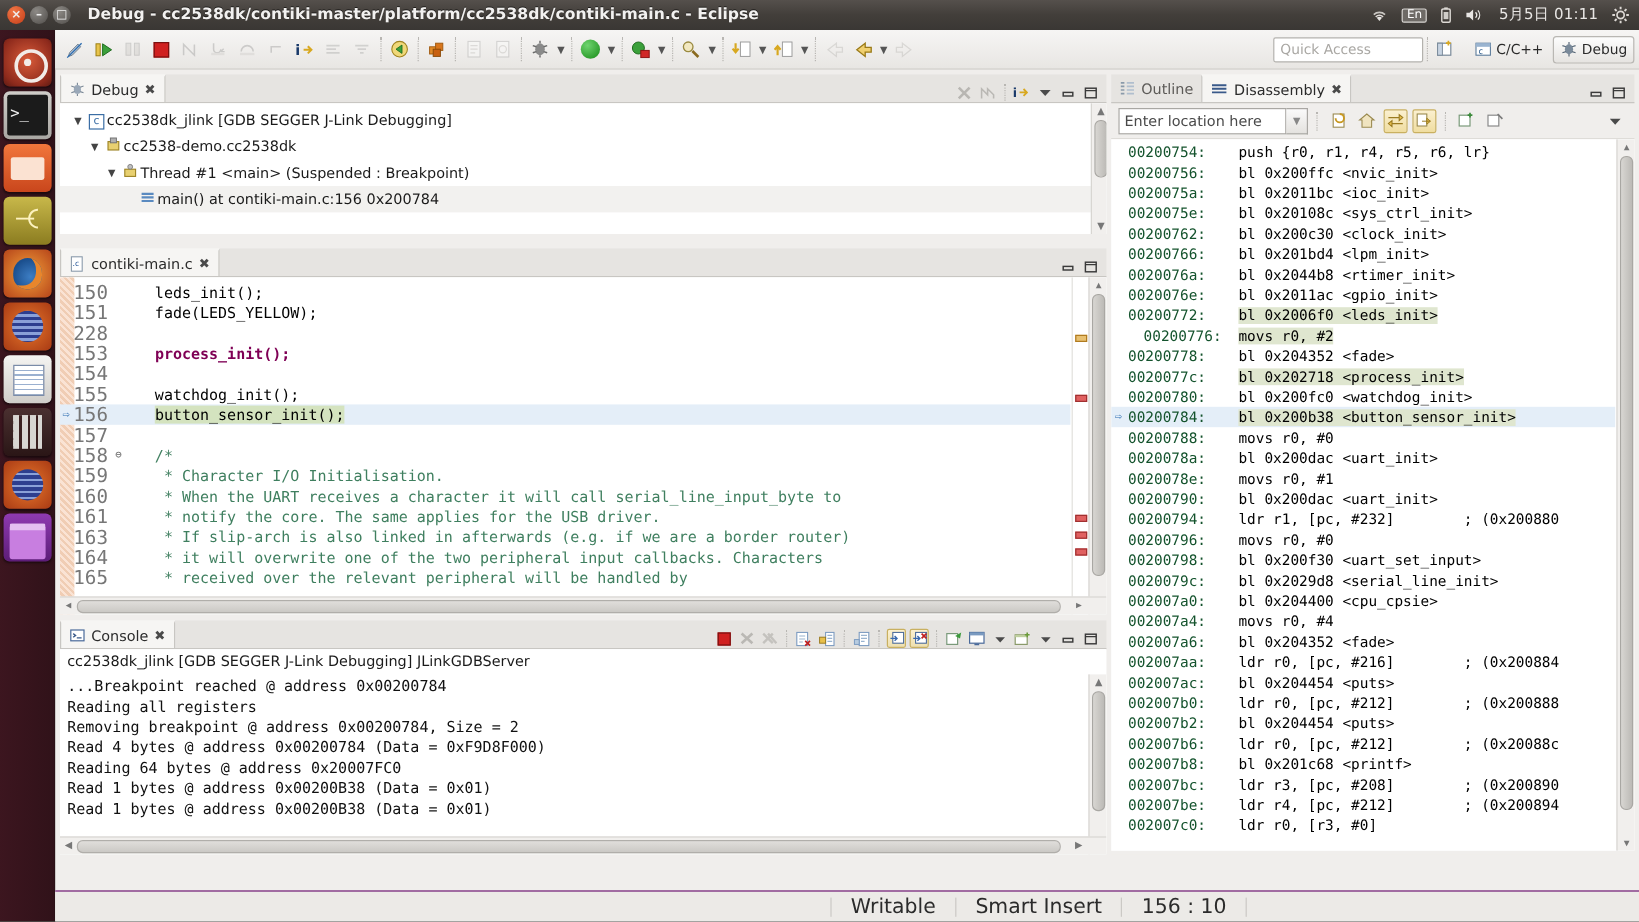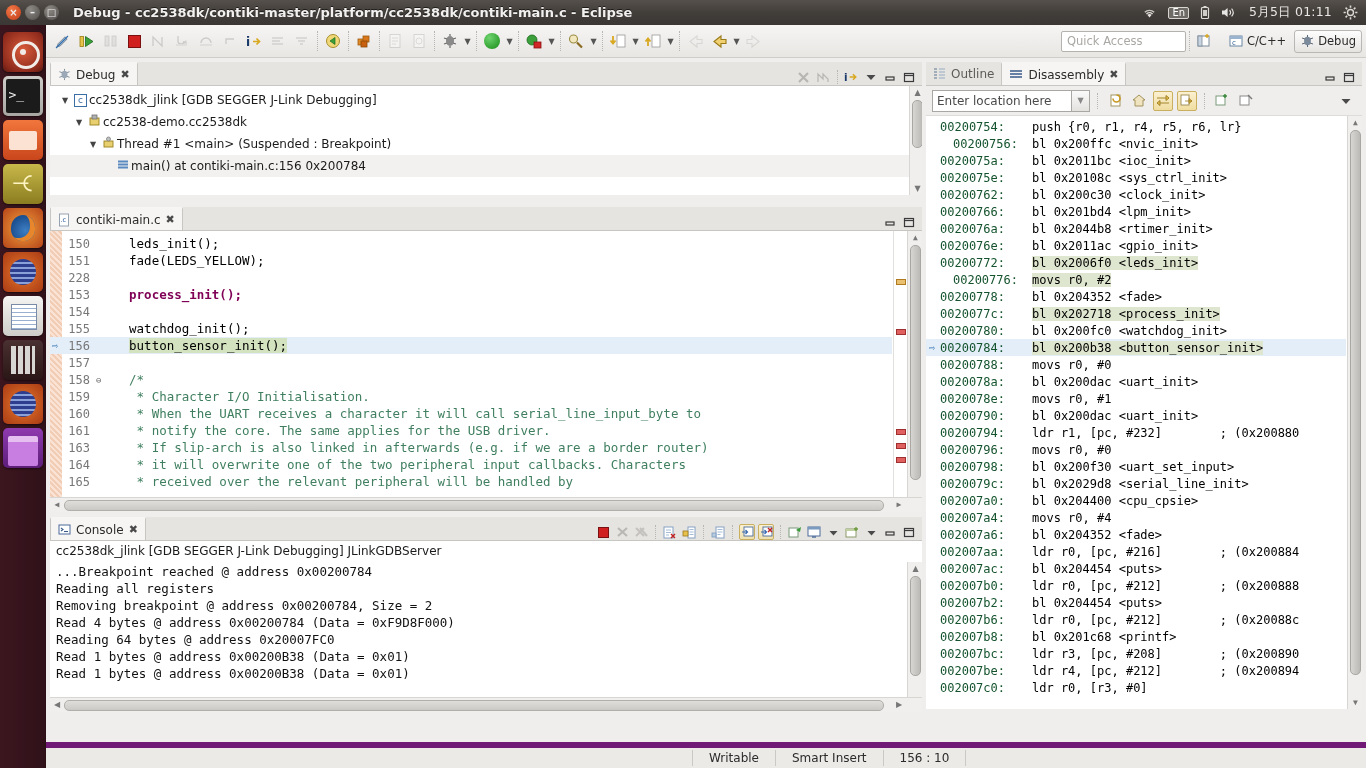--- a/index.html
+++ b/index.html
@@ -129,21 +129,21 @@
   .ticon { width: 17px; text-align: center; font-size: 11px; }
   .bicon { display:inline-block; width:13px; height:13px; border:1px solid #3b6ea5; background:#fff;
            color:#3b6ea5; font-size:9px; line-height:11px; text-align:center; }
 
   
   .editor { background: #fff; height: 100%; position: relative; overflow: hidden;
             font-family: "DejaVu Sans Mono", "Liberation Mono", monospace; font-size: 12.5px; }
   .gutter-mark { position:absolute; left:0; top:0; width: 12px; height:100%;
                  background: repeating-linear-gradient(45deg,#f0cdb4 0 2px,#fae3d4 2px 4px); }
   .codeline { display: flex; height: 17px; align-items: center; white-space: pre; }
-  .lno { width: 46px; text-align: right; padding-right: 6px; color: #777; font-size: 12px; flex: none;}
+  .lno { width: 46px; text-align: right; padding-right: 6px; color: #777; font-size: 16px; flex: none;}
   .fold { width: 10px; color: #666; font-size: 9px; flex:none; }
   .ctext { padding-left: 8px; }
   .kw { color: #7f0055; font-weight: bold; }
   .cmt { color: #3f7f5f; }
   .hl-exec { background: #d4e3bf; }
   .row-cur { background: #e4eef8; }
   .arrow-mark { position: absolute; left: 2px; width: 10px; color: #2b6cb0; font-size: 10px; }
   .vscroll { position: absolute; right: 0; top: 0; width: 15px; height: 100%;
              background: #f1efed; border-left: 1px solid #d8d6d2; }
   .vthumb { position: absolute; left: 2px; width: 11px; background: linear-gradient(to right,#d8d6d2,#bcbab6);
@@ -177,22 +177,22 @@
   .dmark { position:absolute; left:3px; color:#2b6cb0; font-size:10px; }
 
   
   .console-head { font-size: 12px; color: #1a1a1a; padding: 3px 6px 4px 6px; background: #fff; }
   .cbody { background: #fff; font-family: "DejaVu Sans Mono","Liberation Mono", monospace;
            font-size: 12.5px; color: #111; padding: 2px 0 0 6px; position: relative; overflow: hidden;}
   .cline { height: 17px; white-space: pre; }
 
   
   .statusbar { position: absolute; left: 0; bottom: 0; width: 1320px; height: 26px;
-               background: #eceae7; border-top: 6px solid #701a75; display: flex; align-items: center;
-               font-size: 12px; color: #2b2b2b; }
+               background: #eceae7; border-top: 1px solid #701a75; display: flex; align-items: center;
+               font-size: 17px; color: #2b2b2b; }
   .st-sep { width: 1px; height: 16px; background: #cbc9c5; margin: 0 16px; }
   .st-item { white-space: nowrap; }
 </style>
 </head>
 <body>
 
 <div class="screen">
 
   <div class="top-panel">
     <div class="win-ctl">
@@ -675,21 +675,21 @@
         <div class="dz" style="margin-left:auto">
           <svg width="12" height="10" viewBox="0 0 12 10">
               <path d="M1.5 3h9L6 8z" fill="#4a4a4a"></path>
             </svg>
         </div>
       </div>
 
       <div class="dasm" style="height:593px;">
         <div style="position:absolute; left:0; top:2px; right:16px;">
             <div class="drow" style="position: relative;"><span class="daddr">00200754:</span><span class="dins">push {r0, r1, r4, r5, r6, lr}</span></div>
-            <div class="drow" style="position: relative; text-align: right;"><span class="daddr">00200756:</span><span class="dins">bl 0x200ffc &lt;nvic_init&gt;</span></div>
+            <div class="drow" style="position: relative;"><span class="daddr">00200756:</span><span class="dins">bl 0x200ffc &lt;nvic_init&gt;</span></div>
             <div class="drow" style="position: relative;"><span class="daddr">0020075a:</span><span class="dins">bl 0x2011bc &lt;ioc_init&gt;</span></div>
             <div class="drow" style="position: relative;"><span class="daddr">0020075e:</span><span class="dins">bl 0x20108c &lt;sys_ctrl_init&gt;</span></div>
             <div class="drow" style="position: relative;"><span class="daddr">00200762:</span><span class="dins">bl 0x200c30 &lt;clock_init&gt;</span></div>
             <div class="drow" style="position: relative;"><span class="daddr">00200766:</span><span class="dins">bl 0x201bd4 &lt;lpm_init&gt;</span></div>
             <div class="drow" style="position: relative;"><span class="daddr">0020076a:</span><span class="dins">bl 0x2044b8 &lt;rtimer_init&gt;</span></div>
             <div class="drow" style="position: relative;"><span class="daddr">0020076e:</span><span class="dins">bl 0x2011ac &lt;gpio_init&gt;</span></div>
             <div class="drow" style="position: relative;"><span class="daddr">00200772:</span><span class="dins"><span class="hl">bl 0x2006f0 &lt;leds_init&gt;</span></span></div>
             <div class="drow" style="position: relative; text-align: right;"><span class="daddr">00200776:</span><span class="dins"><span class="hl">movs r0, #2</span></span></div>
             <div class="drow" style="position: relative;"><span class="daddr">00200778:</span><span class="dins">bl 0x204352 &lt;fade&gt;</span></div>
             <div class="drow" style="position: relative;"><span class="daddr">0020077c:</span><span class="dins"><span class="hl">bl 0x202718 &lt;process_init&gt;</span></span></div>

